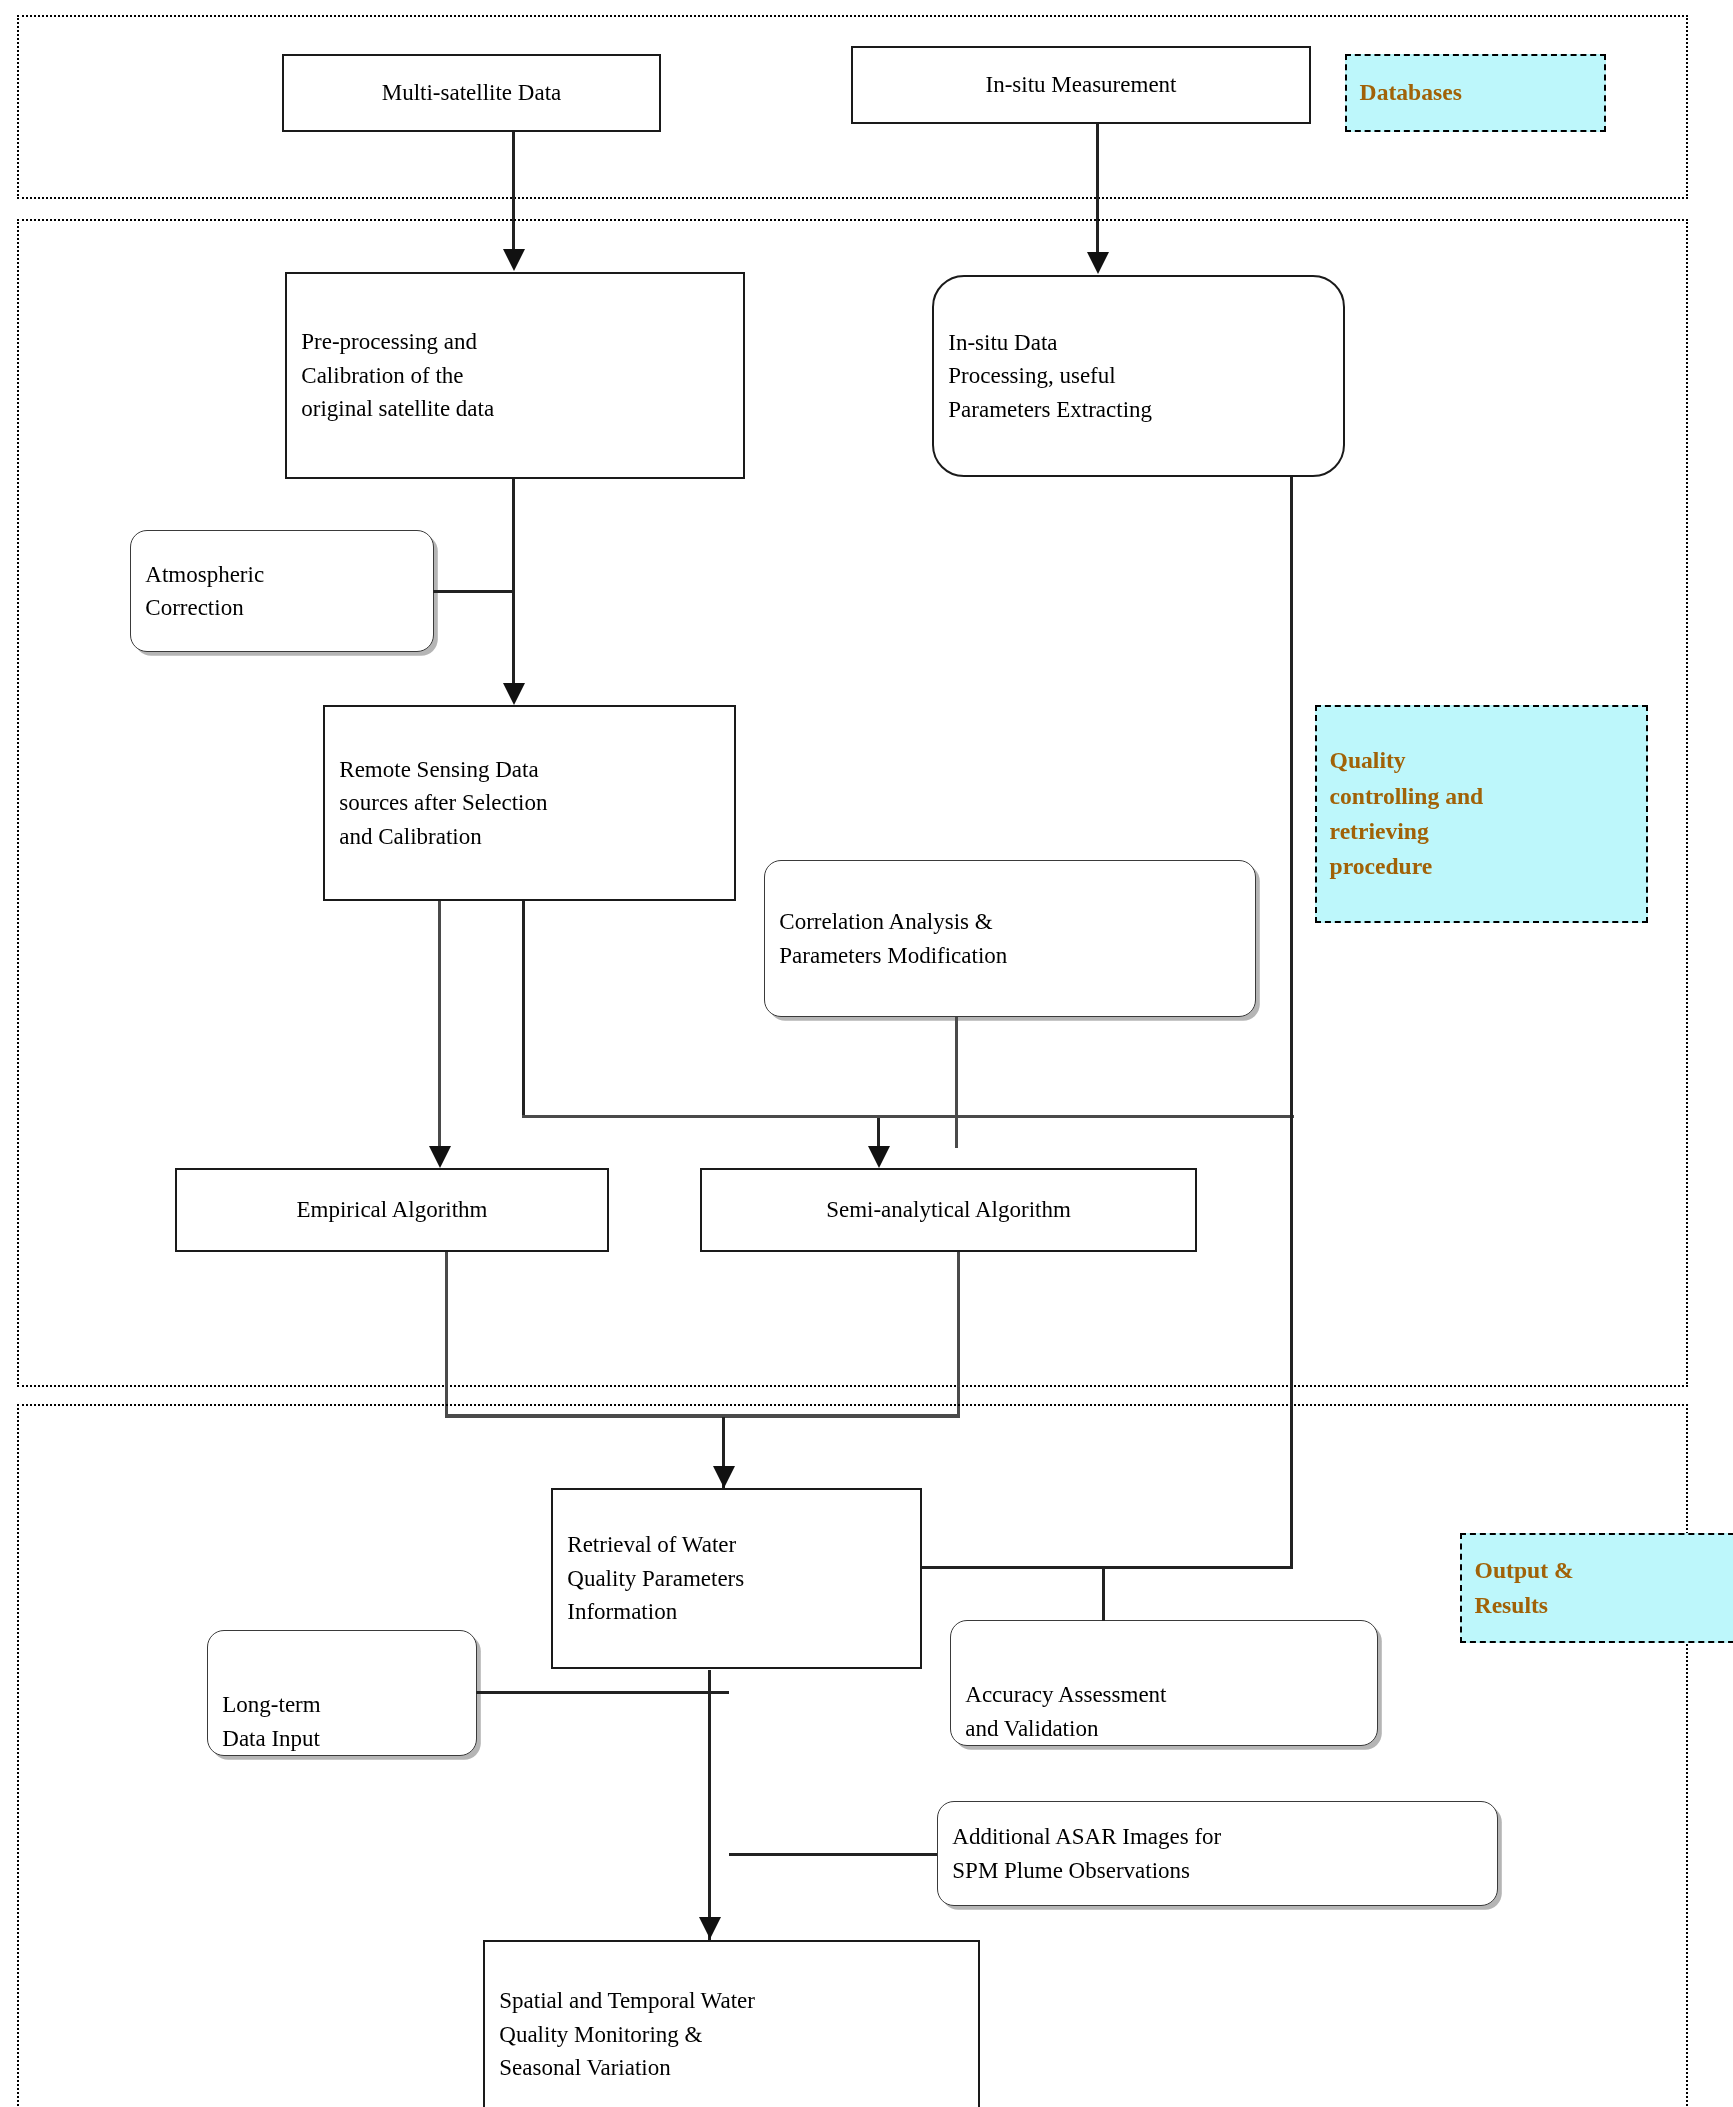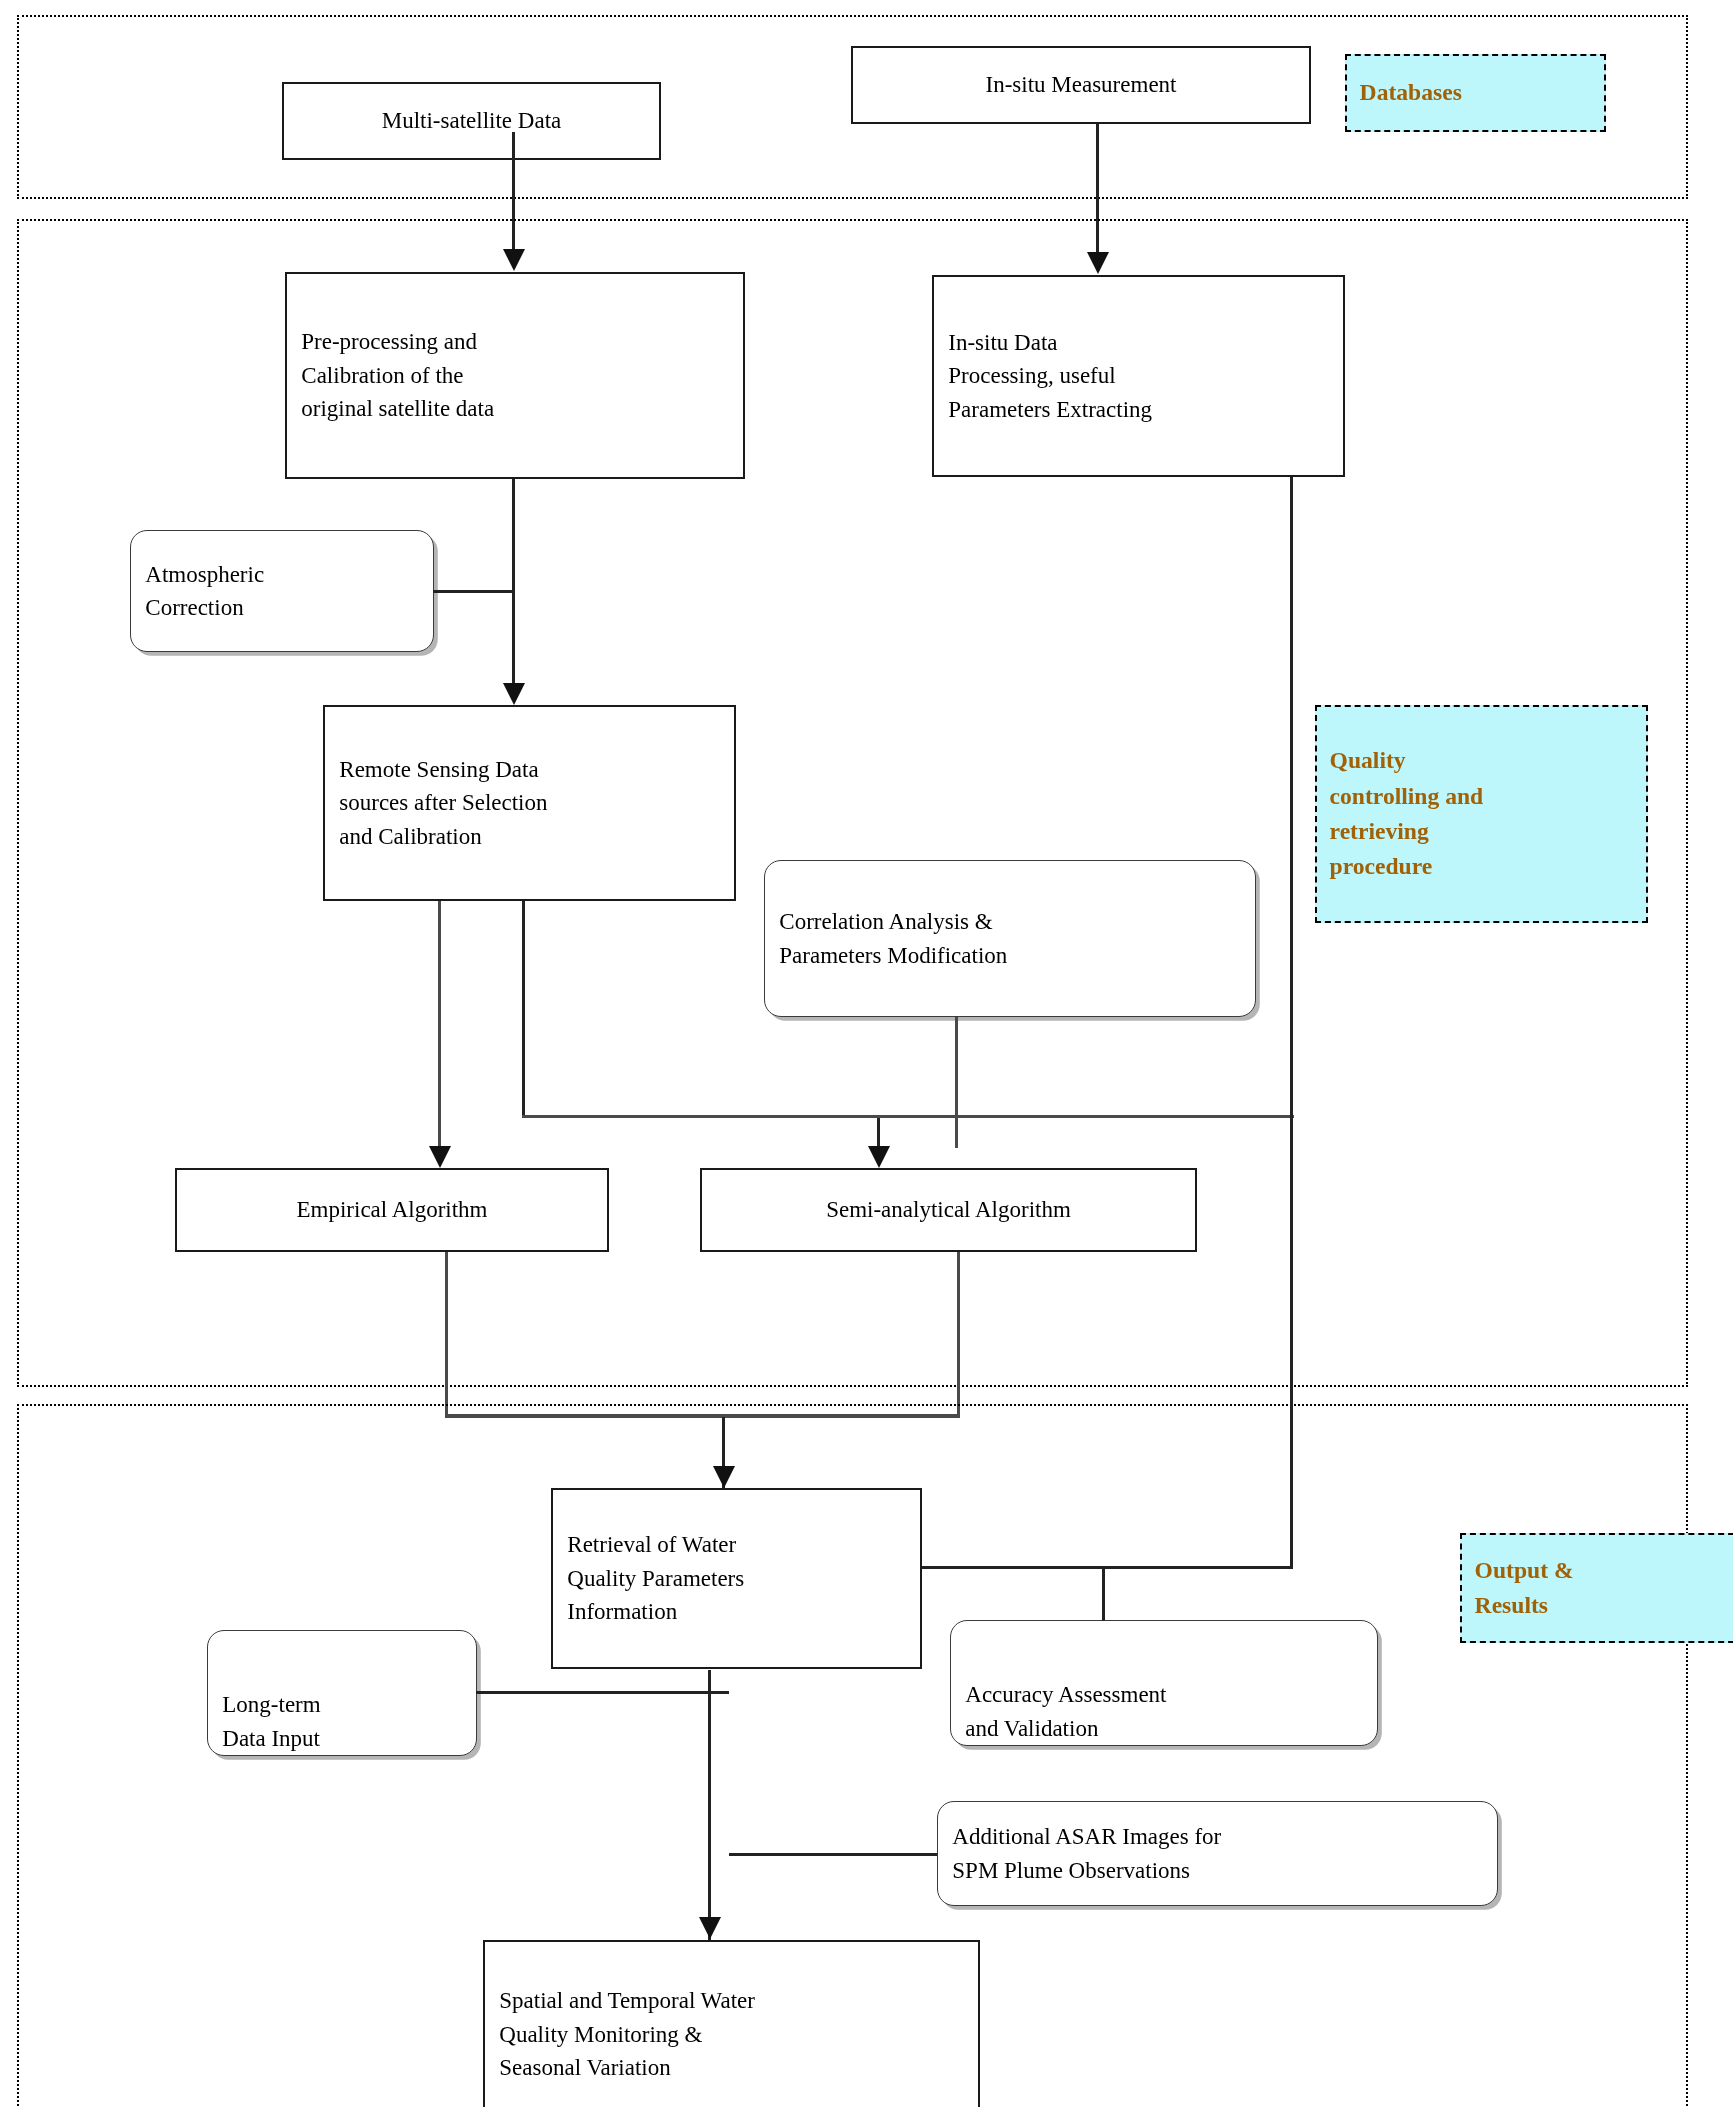--- a/index.html
+++ b/index.html
@@ -31,21 +31,21 @@
          border-left:11px solid transparent;border-right:11px solid transparent;
          border-top:22px solid #111;}
 </style>
 </head>
 <body>
 
 <div id="canvas">
 
   <div class="section" style="left:17px;top:15px;width:1667px;height:180px;"></div>
 
-  <div class="box center" style="left:282px;top:54px;width:379px;height:78px;margin-top:28px;">
+  <div class="box center" style="left:282px;top:54px;width:379px;height:78px;">
     <span class="txt">Multi-satellite Data</span>
   </div>
 
   <div class="box center" style="left:851px;top:46px;width:460px;height:78px;">
     <span class="txt">In-situ Measurement</span>
   </div>
 
   <div class="tag" style="left:1345px;top:54px;width:261px;height:78px;">
     <span class="txt">Databases</span>
   </div>
@@ -57,21 +57,21 @@
   <div class="arrow" style="left:1087px;top:252px;"></div>
 
   <div class="section" style="left:17px;top:219px;width:1667px;height:1164px;"></div>
 
   <div class="box" style="left:285px;top:272px;width:460px;height:207px;">
     <span class="txt">Pre-processing and
 Calibration of the
 original satellite data</span>
   </div>
 
-  <div class="box" style="left:932px;top:275px;width:413px;height:202px;">
+  <div class="box" style="left:932px;top:275px;width:413px;height:202px;border-radius:32px;">
     <span class="txt">In-situ Data
 Processing, useful
 Parameters Extracting</span>
   </div>
 
   <div class="box rounded shadow" style="left:130px;top:530px;width:304px;height:122px;">
     <span class="txt">Atmospheric
 Correction</span>
   </div>
 

